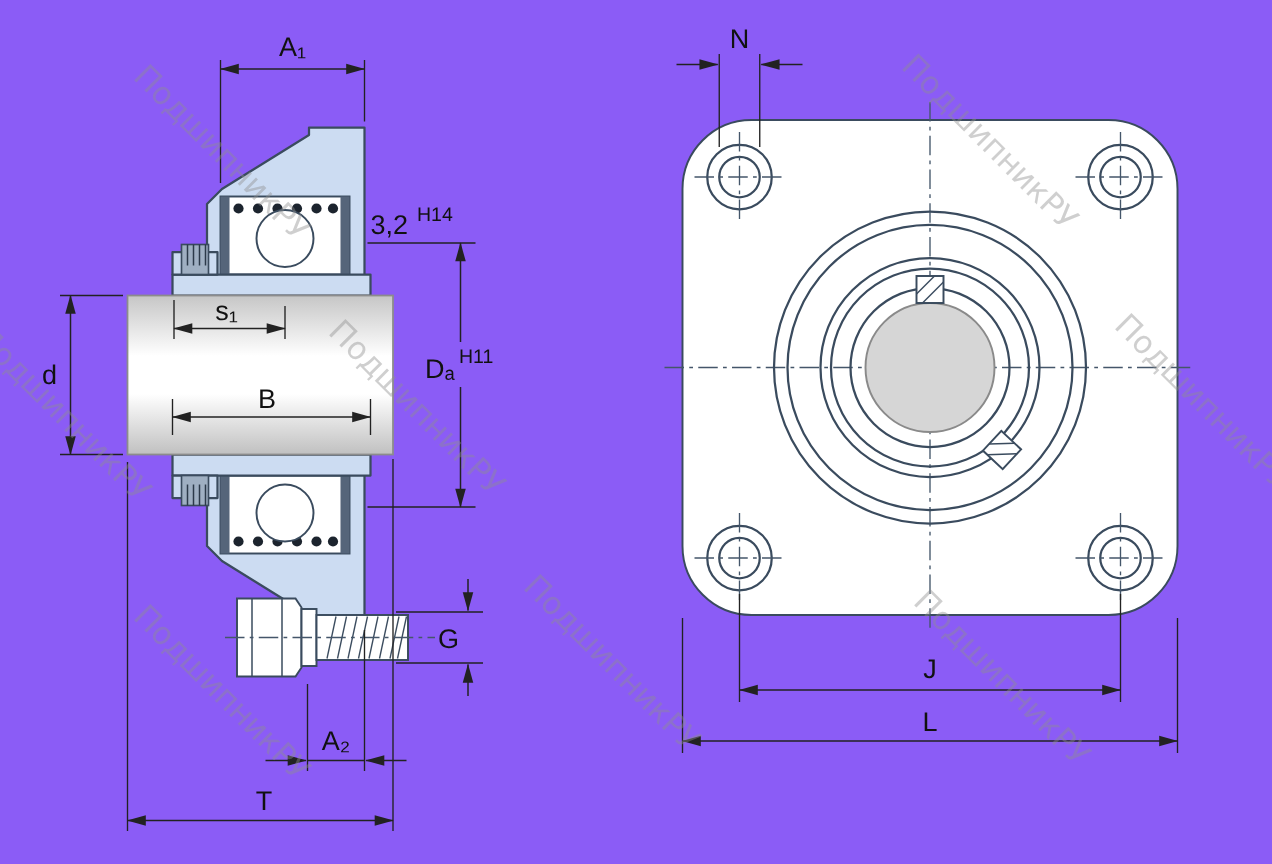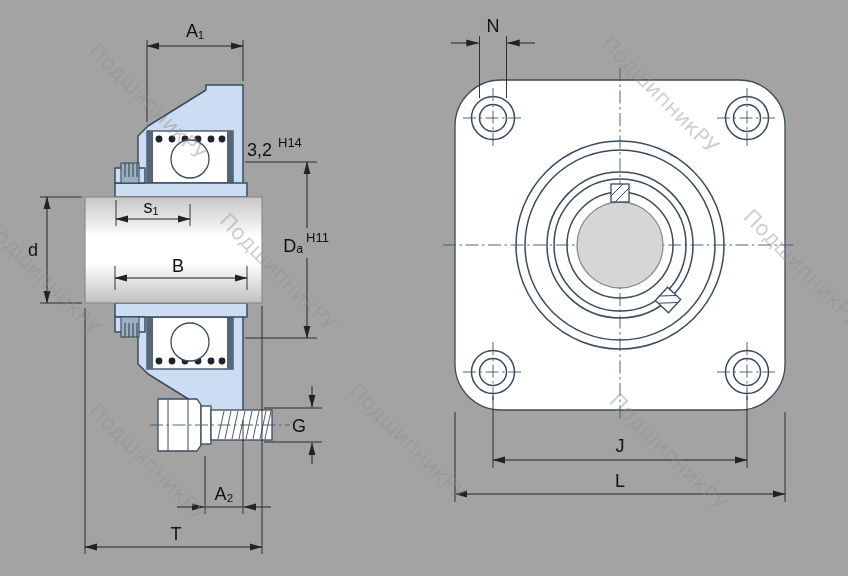--- a/index.html
+++ b/index.html
@@ -1,16 +1,16 @@
 <!DOCTYPE html>
 <html><head>
 <meta charset="utf-8">
 <style>
   html,body{margin:0;padding:0;background:#ffffff;width:848px;height:576px;overflow:hidden;}
-  .stage{position:relative;width:848px;height:576px;background:#a3a3a3;}
+  .stage{position:relative;width:848px;height:576px;background:#8b5cf6;}
   svg{display:block;}
   .housing{fill:#ccdcf2;stroke:#3a4b5e;stroke-width:1.5;stroke-linejoin:round;}
   .whiteshape{fill:#ffffff;stroke:#3a4b5e;stroke-width:1.3;}
   .outline{fill:none;stroke:#3a4b5e;stroke-width:1.5;}
   .thin{fill:none;stroke:#3a4b5e;stroke-width:1;}
   .dim{stroke:#222222;stroke-width:1;fill:none;}
   .ext{stroke:#222222;stroke-width:0.9;fill:none;}
   .cl{stroke:#44566a;stroke-width:0.9;fill:none;stroke-dasharray:13 3.5 2.5 3.5;}
   .dimtext{font-family:"Liberation Sans","DejaVu Sans",sans-serif;font-size:18px;fill:#111111;}
   .dimtext-sm{font-family:"Liberation Sans","DejaVu Sans",sans-serif;font-size:13px;fill:#111111;}

